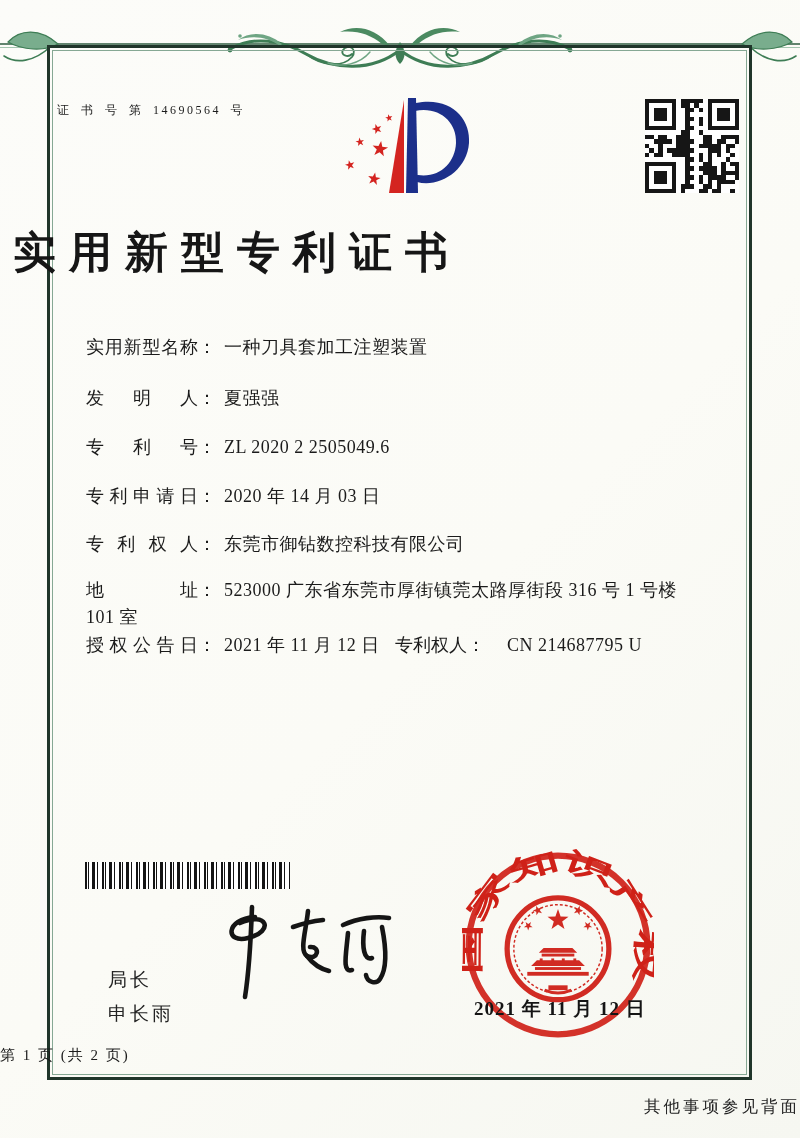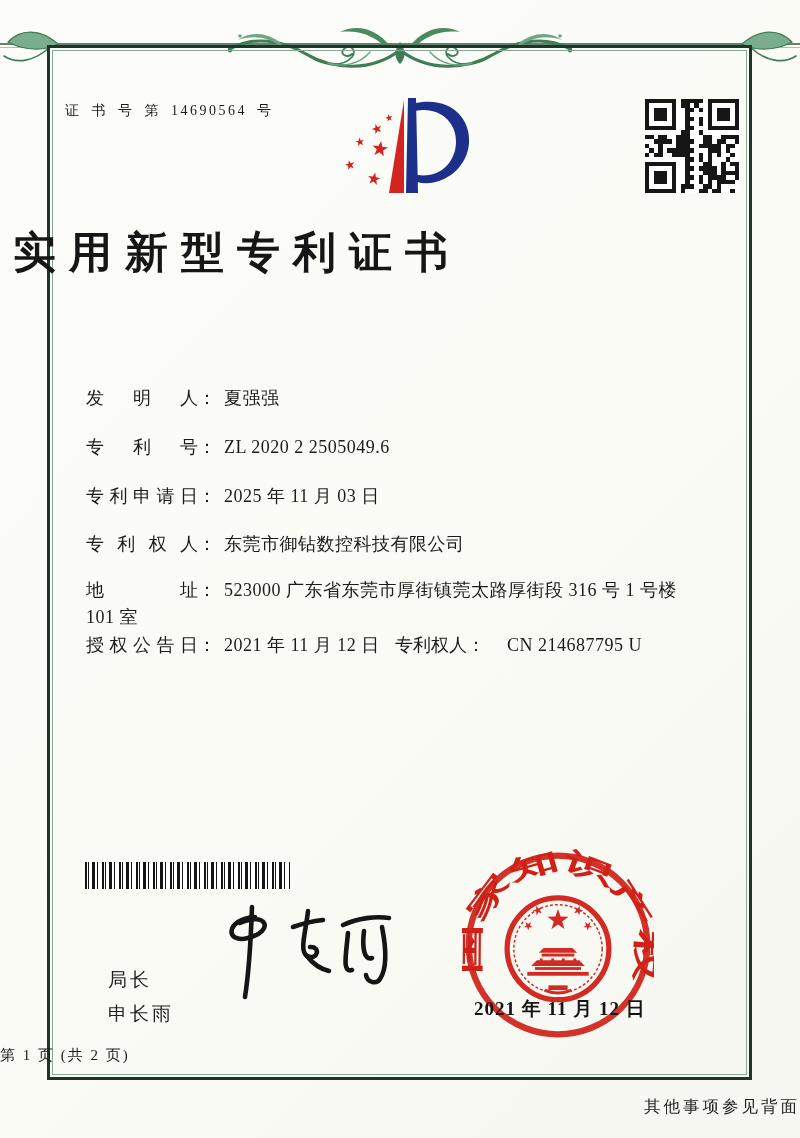--- a/index.html
+++ b/index.html
@@ -15,21 +15,21 @@
   
   .frame{
     position:absolute; left:47px; top:45px; width:699px; height:1029px;
     border:3px solid #20352a;
   }
   .frame-inner{
     position:absolute; left:2px; top:2px; right:2px; bottom:2px;
     border:1px solid #86a894;
   }
   
-  .cert-no{position:absolute;left:65px;top:102px;font-size:14px;letter-spacing:2.5px;word-spacing:4px;}
+  .cert-no{position:absolute;left:57px;top:102px;font-size:12px;letter-spacing:2.5px;word-spacing:4px;}
   .logo{position:absolute;left:325px;top:95px;width:150px;height:110px;}
   .qr{position:absolute;left:645px;top:99px;width:94px;height:94px;background:#fff;}
   .qr svg{width:100%;height:100%;fill:#161616;}
   .title{
     position:absolute;left:0;top:224px;width:100%;text-align:left;
     font-size:43px;font-weight:700;letter-spacing:13px;text-indent:13px;color:#161616;
   }
   
   .frow{position:absolute;left:86px;width:636px;font-size:18px;line-height:27px;}
   .flabel{display:inline-block;width:112px;text-align:justify;text-align-last:justify;vertical-align:top;}
@@ -264,28 +264,31 @@
           <rect x="13" y="20" width="1" height="1"></rect>
           <rect x="15" y="20" width="1" height="1"></rect>
           <rect x="16" y="20" width="1" height="1"></rect>
           <rect x="19" y="20" width="1" height="1"></rect>
         </g>
       </svg>
   </div>
 
   <div class="title">实用新型专利证书</div>
 
+  <div class="frow" style="top:334px">
+    <span class="flabel">实用新型名称</span><span class="colon">：</span><span class="fvalue">一种刀具套加工注塑装置</span>
+  </div>
   <div class="frow" style="top:385px">
     <span class="flabel">发明人</span><span class="colon">：</span><span class="fvalue">夏强强</span>
   </div>
   <div class="frow" style="top:434px">
     <span class="flabel">专利号</span><span class="colon">：</span><span class="fvalue">ZL 2020 2 2505049.6</span>
   </div>
   <div class="frow" style="top:483px">
-    <span class="flabel">专利申请日</span><span class="colon">：</span><span class="fvalue">2025 年 11 月 03 日</span>
+    <span class="flabel">专利申请日</span><span class="colon">：</span><span class="fvalue">2020 年 14 月 03 日</span>
   </div>
   <div class="frow" style="top:531px">
     <span class="flabel">专利权人</span><span class="colon">：</span><span class="fvalue">东莞市御钻数控科技有限公司</span>
   </div>
   <div class="frow" style="top:577px;width:612px">
     <span class="flabel">地址</span><span class="colon">：</span><span class="fvalue">523000 广东省东莞市厚街镇莞太路厚街段 316 号 1 号楼 101 室</span>
   </div>
   <div class="frow" style="top:632px">
     <span class="flabel">授权公告日</span><span class="colon">：</span><span class="fvalue">2021 年 11 月 12 日</span>
     <span class="grant-no">

